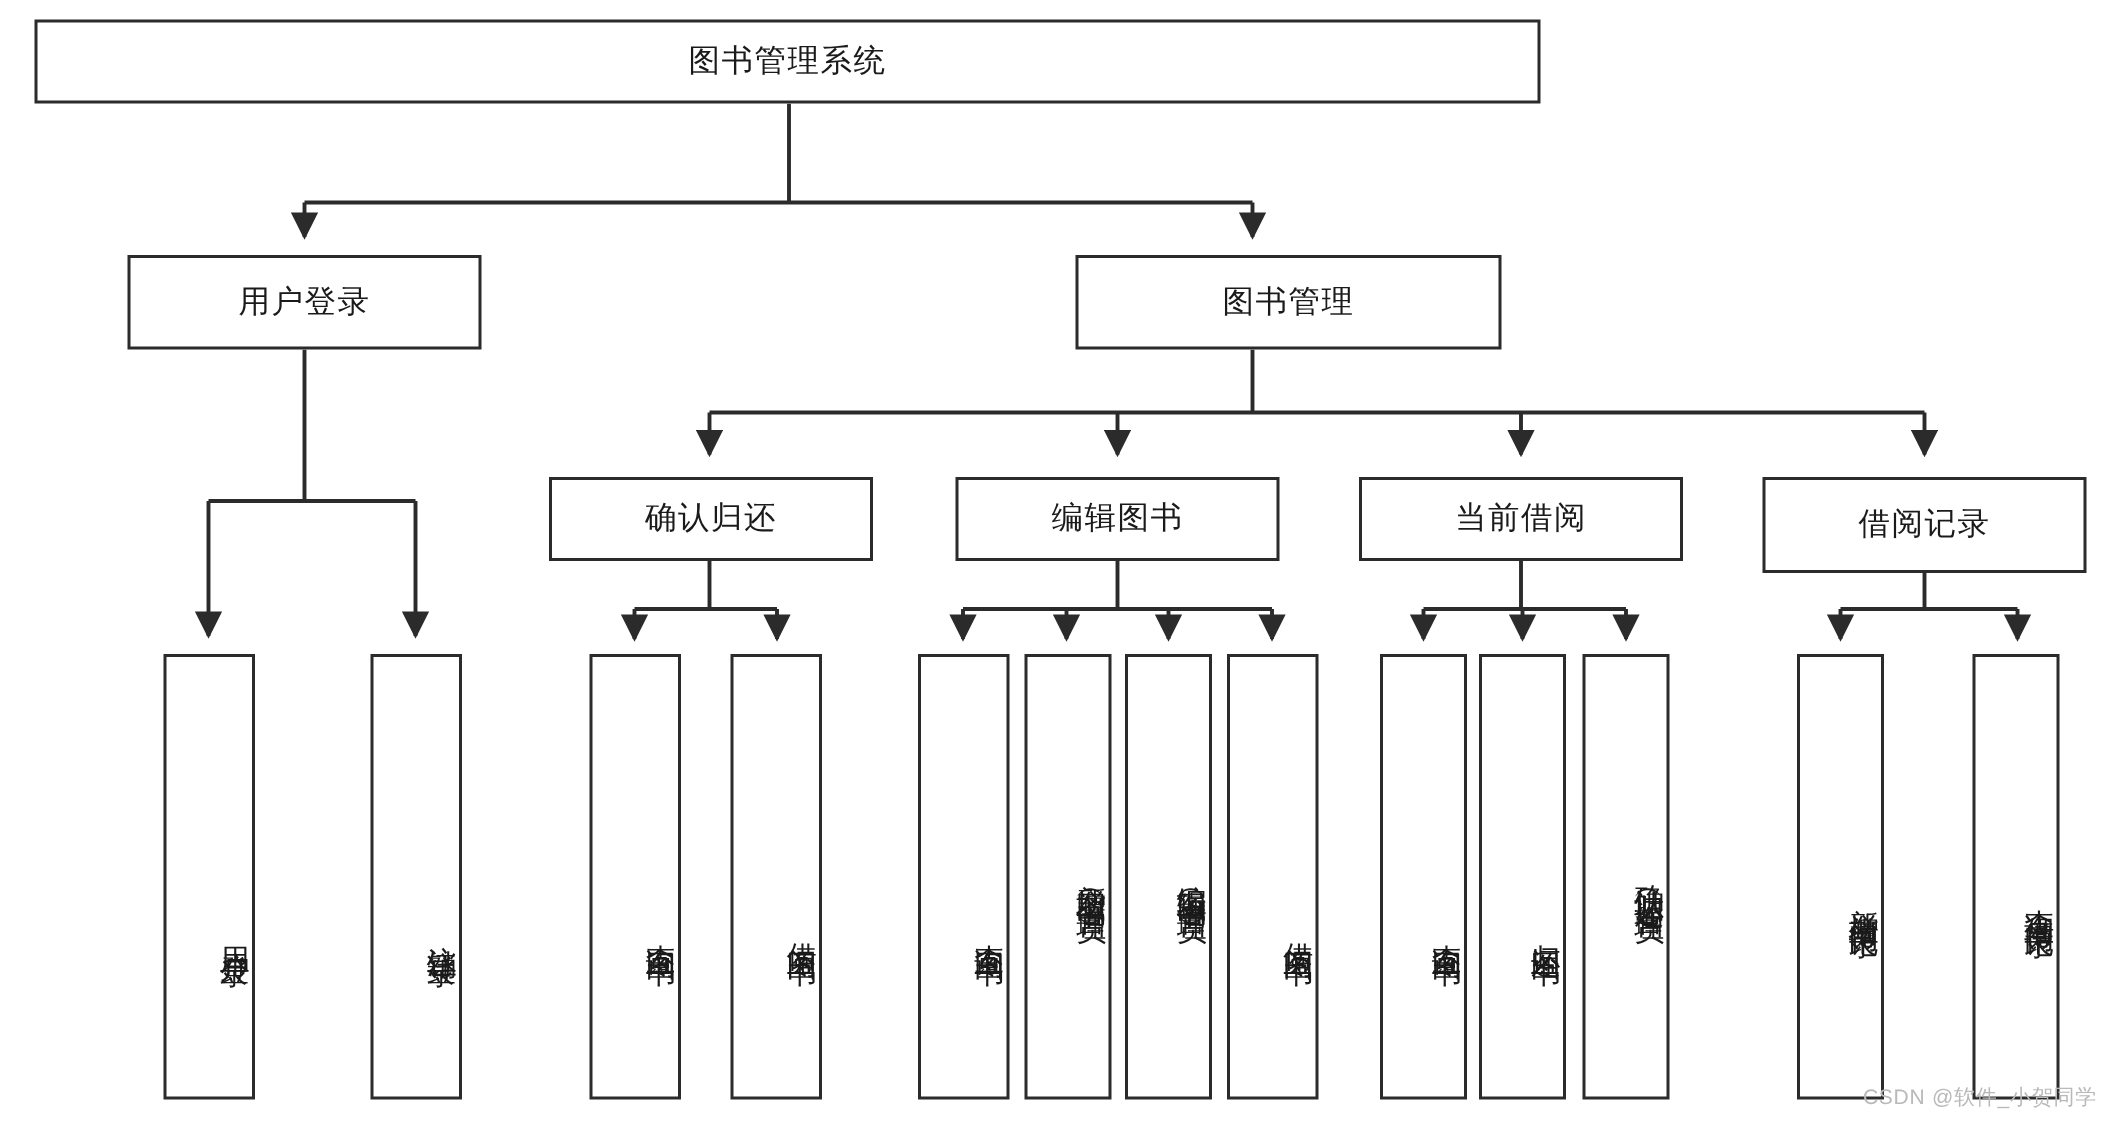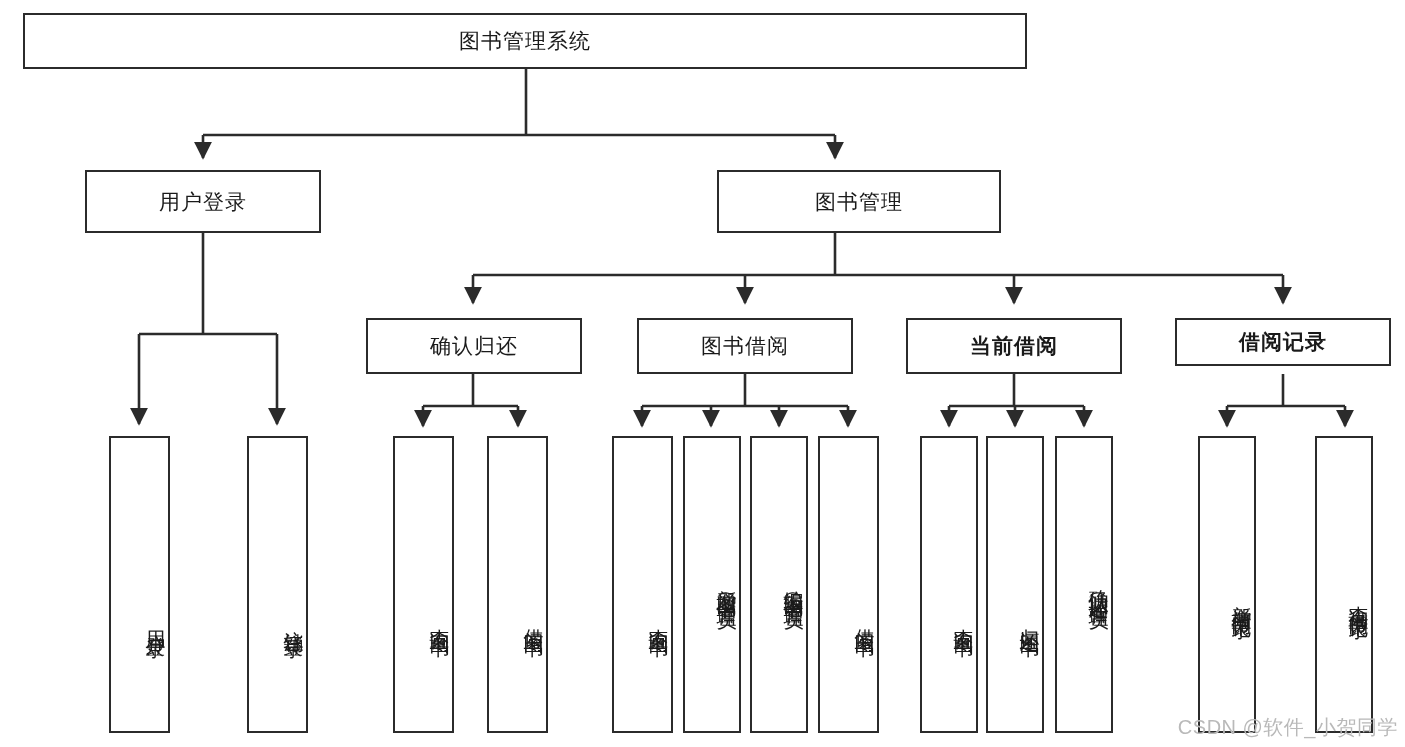--- a/index.html
+++ b/index.html
@@ -39,21 +39,21 @@
     padding-top:10px;
   }
   .edges{
     position:absolute;left:0;top:0;width:1405px;height:747px;
     pointer-events:none;
   }
   .watermark{
     position:absolute;
     right:12px;
     bottom:6px;
-    font-size:20px;
+    font-size:14px;
     color:#b9b9b9;
     letter-spacing:0.5px;
     white-space:nowrap;
   }
 </style>
 </head>
 <body>
 
 <div id="diagram">
 
@@ -108,25 +108,25 @@
   </svg>
 
   <div class="node horiz" style="left:18px;top:13px;width:1004px;height:56px;">图书管理系统</div>
 
   <div class="node horiz" style="left:80px;top:170px;width:236px;height:63px;">用户登录</div>
 
   <div class="node horiz" style="left:712px;top:170px;width:284px;height:63px;">图书管理</div>
 
   <div class="node horiz" style="left:361px;top:318px;width:216px;height:56px;">确认归还</div>
 
-  <div class="node horiz" style="left:632px;top:318px;width:216px;height:56px;">图书借阅</div>
+  <div class="node horiz" style="left:632px;top:318px;width:216px;height:56px;">编辑图书</div>
 
-  <div class="node horiz" style="left:901px;top:318px;width:216px;height:56px;font-weight:bold;">当前借阅</div>
+  <div class="node horiz" style="left:901px;top:318px;width:216px;height:56px;">当前借阅</div>
 
-  <div class="node horiz" style="left:1170px;top:318px;width:216px;height:48px;font-weight:bold;">借阅记录</div>
+  <div class="node horiz" style="left:1170px;top:318px;width:216px;height:64px;">借阅记录</div>
 
   <div class="node vert" style="left:104px;top:436px;width:61px;height:297px;padding-top:72px;">用户登录</div>
 
   <div class="node vert" style="left:242px;top:436px;width:61px;height:297px;padding-top:72px;">注销登录</div>
 
   <div class="node vert" style="left:388px;top:436px;width:61px;height:297px;padding-top:68px;">查询图书</div>
 
   <div class="node vert" style="left:482px;top:436px;width:61px;height:297px;padding-top:68px;">借阅图书</div>
 
   <div class="node vert" style="left:607px;top:436px;width:61px;height:297px;padding-top:68px;">查询图书</div>

